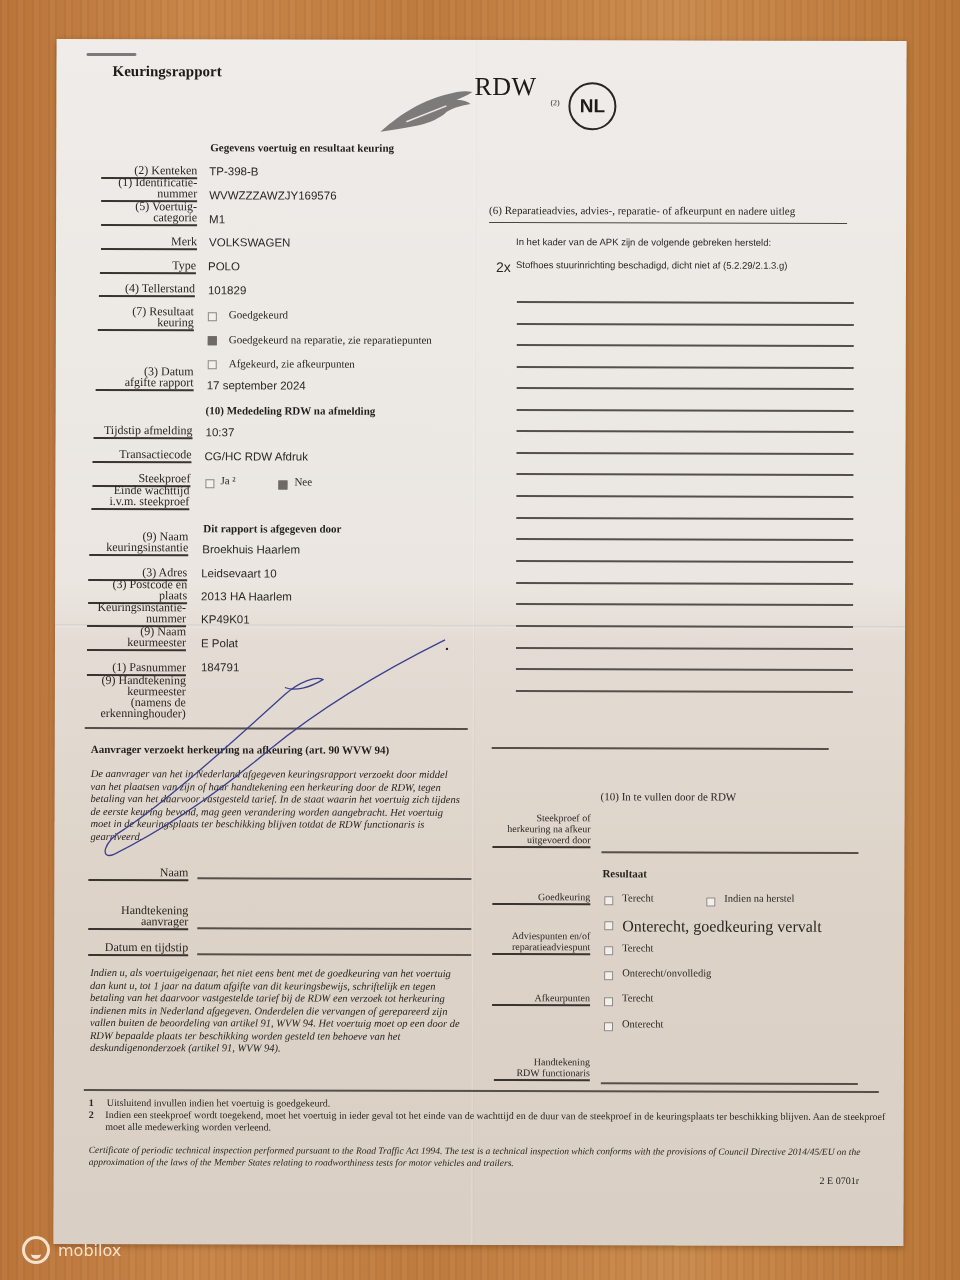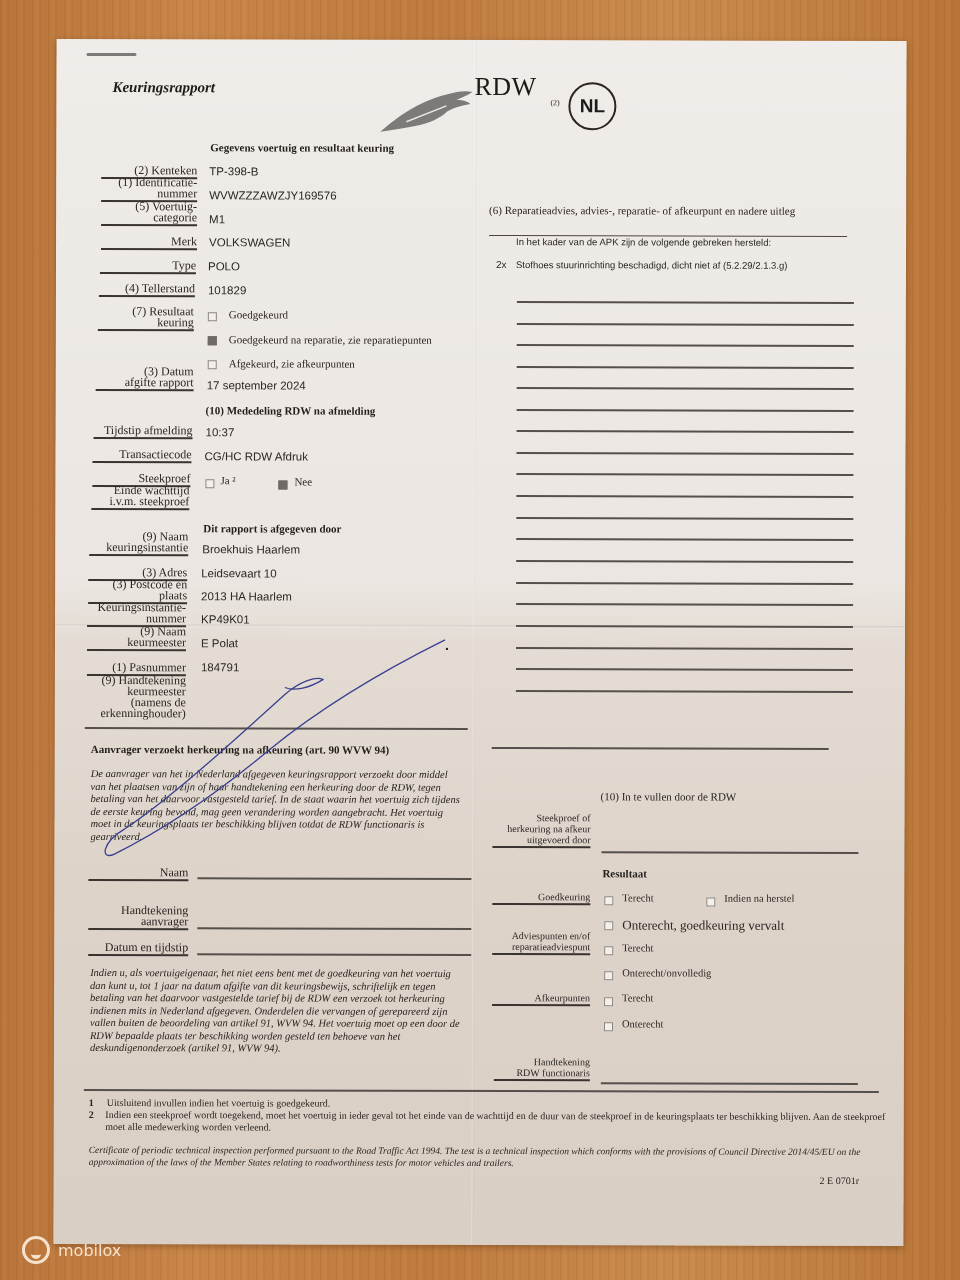--- a/index.html
+++ b/index.html
@@ -63,21 +63,21 @@
 </head>
 <body>
 
 <div class="wood-grain"></div>
 
 <div class="paper">
   <div class="fold-v"></div>
   <div class="fold-h"></div>
   <div class="staple"></div>
 
-  <div class="abs title" style="left:56px; top:40px;font-style:italic;">Keuringsrapport</div>
+  <div class="abs title" style="left:56px; top:24px;">Keuringsrapport</div>
 
   <svg class="abs" style="left:320px; top:48px;" width="100" height="46" viewBox="0 0 100 46">
     <path d="M4 44 C20 30, 40 14, 72 6 C80 4, 88 2, 96 4 C90 8, 84 10, 80 12 C88 12, 92 14, 94 16 C84 18, 74 20, 68 26 C60 32, 50 36, 40 38 C30 40, 18 42, 4 44 Z" fill="#7d7b79"></path>
     <path d="M30 34 L70 18" stroke="#ebe6e1" stroke-width="1.5"></path>
   </svg>
 
   <div class="rdw">RDW</div>
   <div class="abs" style="left:494px; top:58px; font-size:8px; color:#2a2521;">(2)</div>
   <div class="nl-badge">NL</div>
 
@@ -188,23 +188,23 @@
     <div>aanvrager</div>
   </div>
   <div class="hline" style="left:143px; top:888px; width:274px;"></div>
 
   <div class="label" style="left:34px; top:903px; width:100px;">Datum en tijdstip</div>
   <div class="hline" style="left:143px; top:914px; width:274px;"></div>
 
   <div class="italic-block" style="left:36px; top:928px; width:375px;">Indien u, als voertuigeigenaar, het niet eens bent met de goedkeuring van het voertuig dan kunt u, tot 1 jaar na datum afgifte van dit keuringsbewijs, schriftelijk en tegen betaling van het daarvoor vastgestelde tarief bij de RDW een verzoek tot herkeuring indienen mits in Nederland afgegeven. Onderdelen die vervangen of gerepareerd zijn vallen buiten de beoordeling van artikel 91, WVW 94. Het voertuig moet op een door de RDW bepaalde plaats ter beschikking worden gesteld ten behoeve van het deskundigenonderzoek (artikel 91, WVW 94).</div>
 
 
-  <div class="abs" style="left:433px; top:164px; width:358px; font-size:11px; color:#2a2521; border-bottom:1.5px solid #4a4541; padding-bottom:19px;">(6) Reparatieadvies, advies-, reparatie- of afkeurpunt en nadere uitleg</div>
+  <div class="abs" style="left:433px; top:164px; width:358px; font-size:11px; color:#2a2521; border-bottom:1.5px solid #4a4541; padding-bottom:6px;">(6) Reparatieadvies, advies-, reparatie- of afkeurpunt en nadere uitleg</div>
   <div class="abs" style="left:460px; top:196px; font-family:'Liberation Sans', sans-serif; font-size:9.5px; color:#2a2724;">In het kader van de APK zijn de volgende gebreken hersteld:</div>
-  <div class="abs" style="left:440px; top:219px; font-family:Liberation Sans, sans-serif; font-size:10px; color:#2a2724;">2x</div>
+  <div class="abs" style="left:440px; top:219px; font-family:Liberation Sans, sans-serif; font-size:14px; color:#2a2724;">2x</div>
   <div class="abs" style="left:460px; top:219px; font-family:'Liberation Sans', sans-serif; font-size:9.5px; color:#2a2724;">Stofhoes stuurinrichting beschadigd, dicht niet af (5.2.29/2.1.3.g)</div>
 
   <div id="repair-lines">
       <div class="hline" style="left: 461px; top: 261px; width: 337px;"></div>
       <div class="hline" style="left: 461px; top: 283px; width: 337px;"></div>
       <div class="hline" style="left: 461px; top: 304px; width: 337px;"></div>
       <div class="hline" style="left: 461px; top: 326px; width: 337px;"></div>
       <div class="hline" style="left: 461px; top: 347px; width: 337px;"></div>
       <div class="hline" style="left: 461px; top: 369px; width: 337px;"></div>
       <div class="hline" style="left: 461px; top: 390px; width: 337px;"></div>
@@ -232,21 +232,21 @@
   <div class="hline" style="left:547px; top:811px; width:257px;"></div>
 
   <div class="heading" style="left:548px; top:827px;">Resultaat</div>
 
   <div class="label" style="left:438px; top:851px; width:98px; font-size:10px;">Goedkeuring</div>
   <div class="cb" style="left:550px; top:856px;"></div>
   <div class="opt" style="left:568px; top:852px; font-size:10.5px;">Terecht</div>
   <div class="cb" style="left:652px; top:857px;"></div>
   <div class="opt" style="left:670px; top:852px; font-size:10.5px;">Indien na herstel</div>
   <div class="cb" style="left:550px; top:881px;"></div>
-  <div class="opt" style="left:568px; top:877px; font-size:13px;">Onterecht, goedkeuring vervalt</div>
+  <div class="opt" style="left:568px; top:877px; font-size:16px;">Onterecht, goedkeuring vervalt</div>
 
   <div class="label" style="left:438px; top:890px; width:98px; font-size:10px;">
     <div>Adviespunten en/of</div>
     <div>reparatieadviespunt</div>
   </div>
   <div class="cb" style="left:550px; top:906px;"></div>
   <div class="opt" style="left:568px; top:902px; font-size:10.5px;">Terecht</div>
   <div class="cb" style="left:550px; top:931px;"></div>
   <div class="opt" style="left:568px; top:927px; font-size:10.5px;">Onterecht/onvolledig</div>
 

